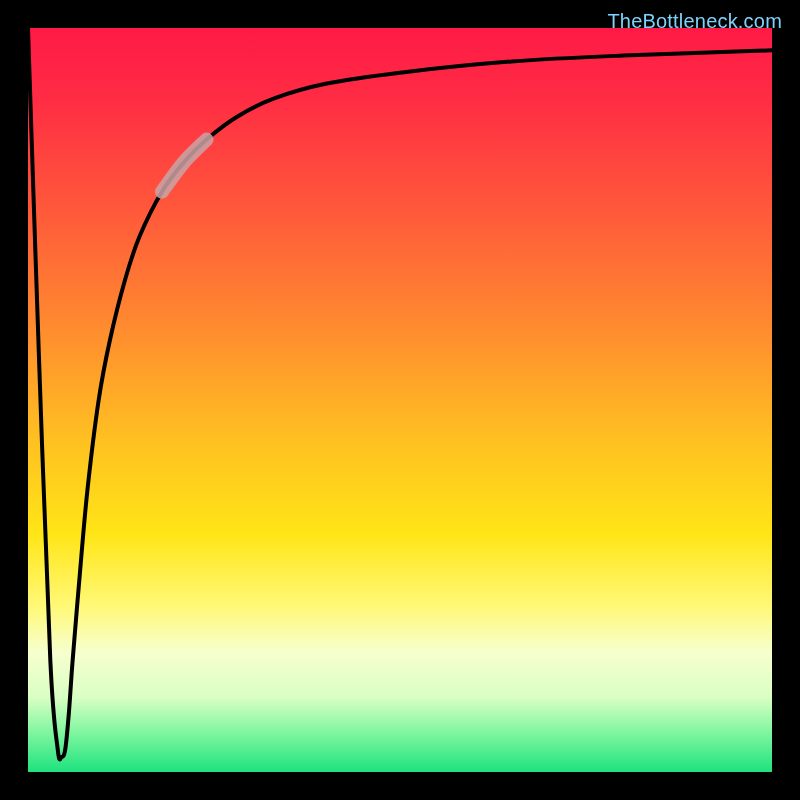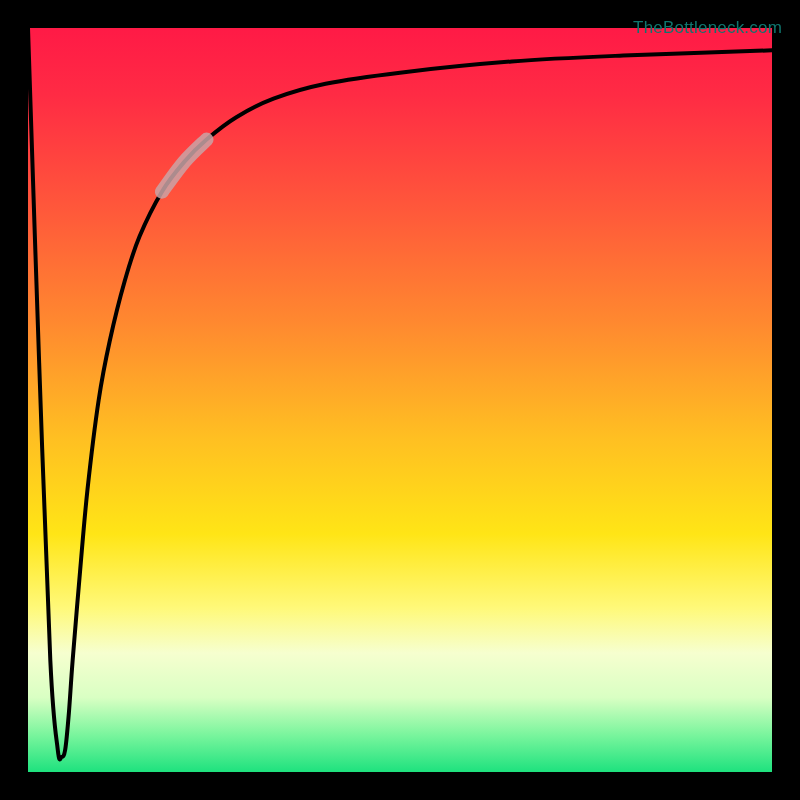--- a/index.html
+++ b/index.html
@@ -6,24 +6,24 @@
   body {
     width: 800px;
     height: 800px;
     background: #000;
     position: relative;
     font-family: Arial, Helvetica, sans-serif;
     overflow: hidden;
   }
   .attribution {
     position: absolute;
-    top: 18px;
+    top: 10px;
     right: 18px;
-    color: #0f766e;
-    font-size: 17px;
+    color: #7dd3fc;
+    font-size: 20px;
     font-weight: 400;
     letter-spacing: 0.2px;
     z-index: 10;
   }
   .plot-area {
     position: absolute;
     left: 28px;
     top: 28px;
     width: 744px;
     height: 744px;

